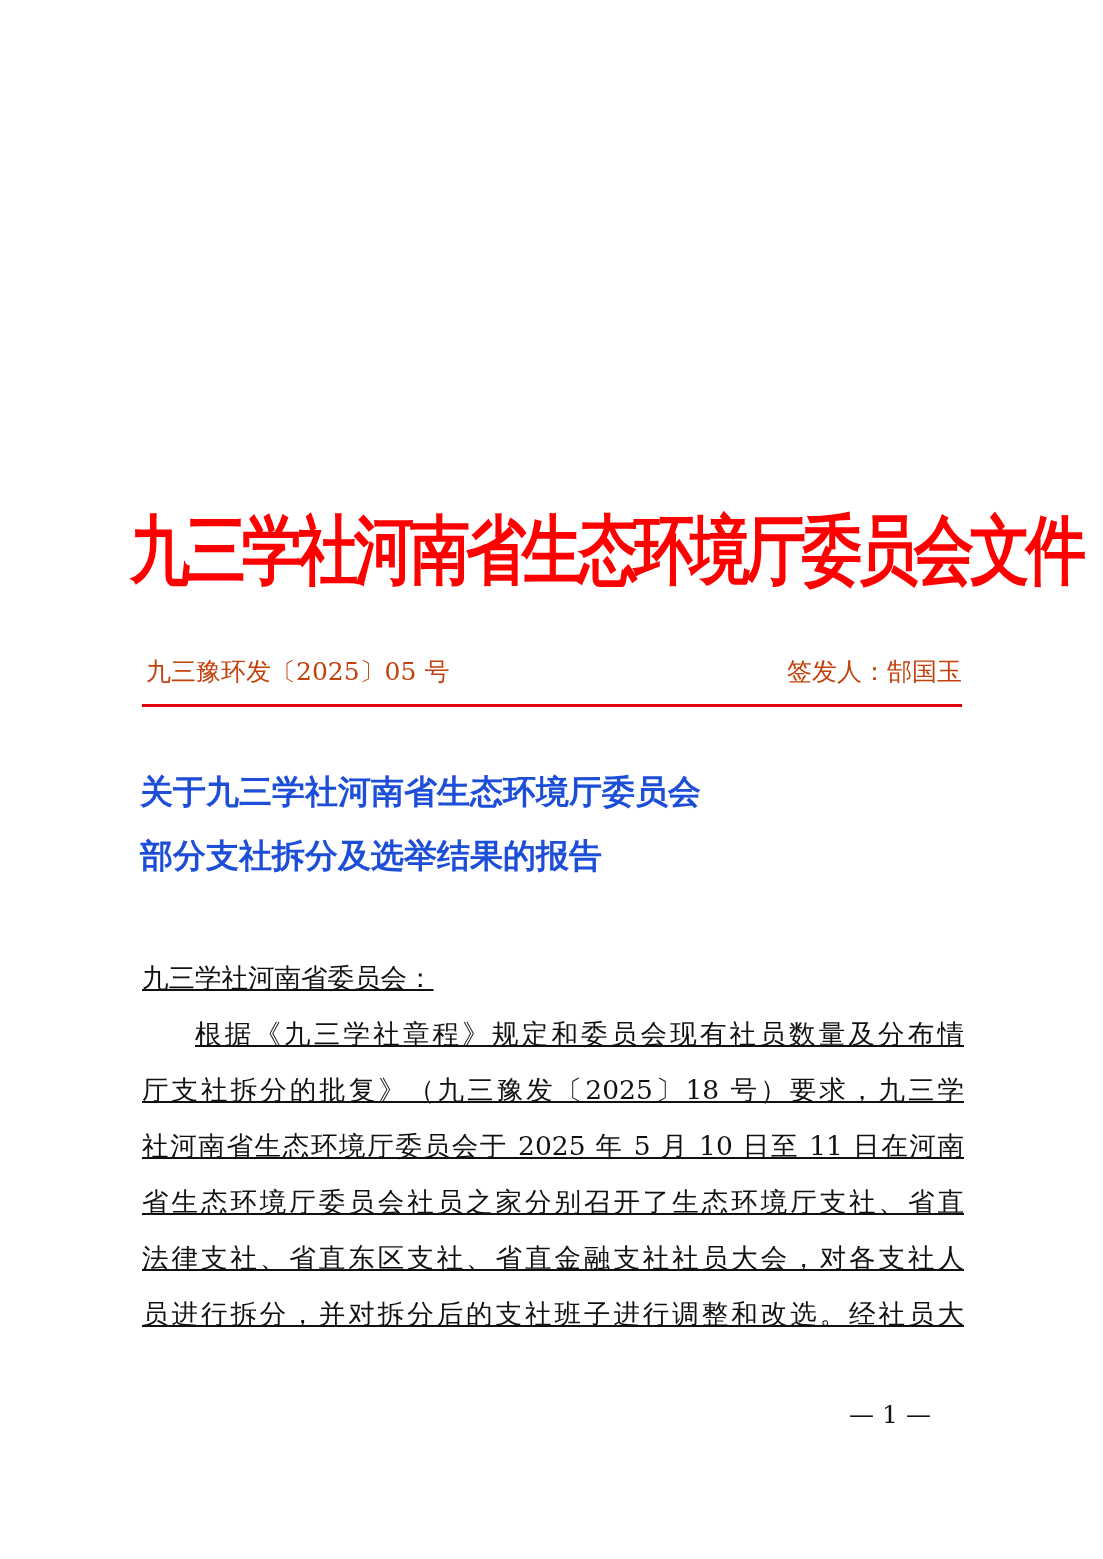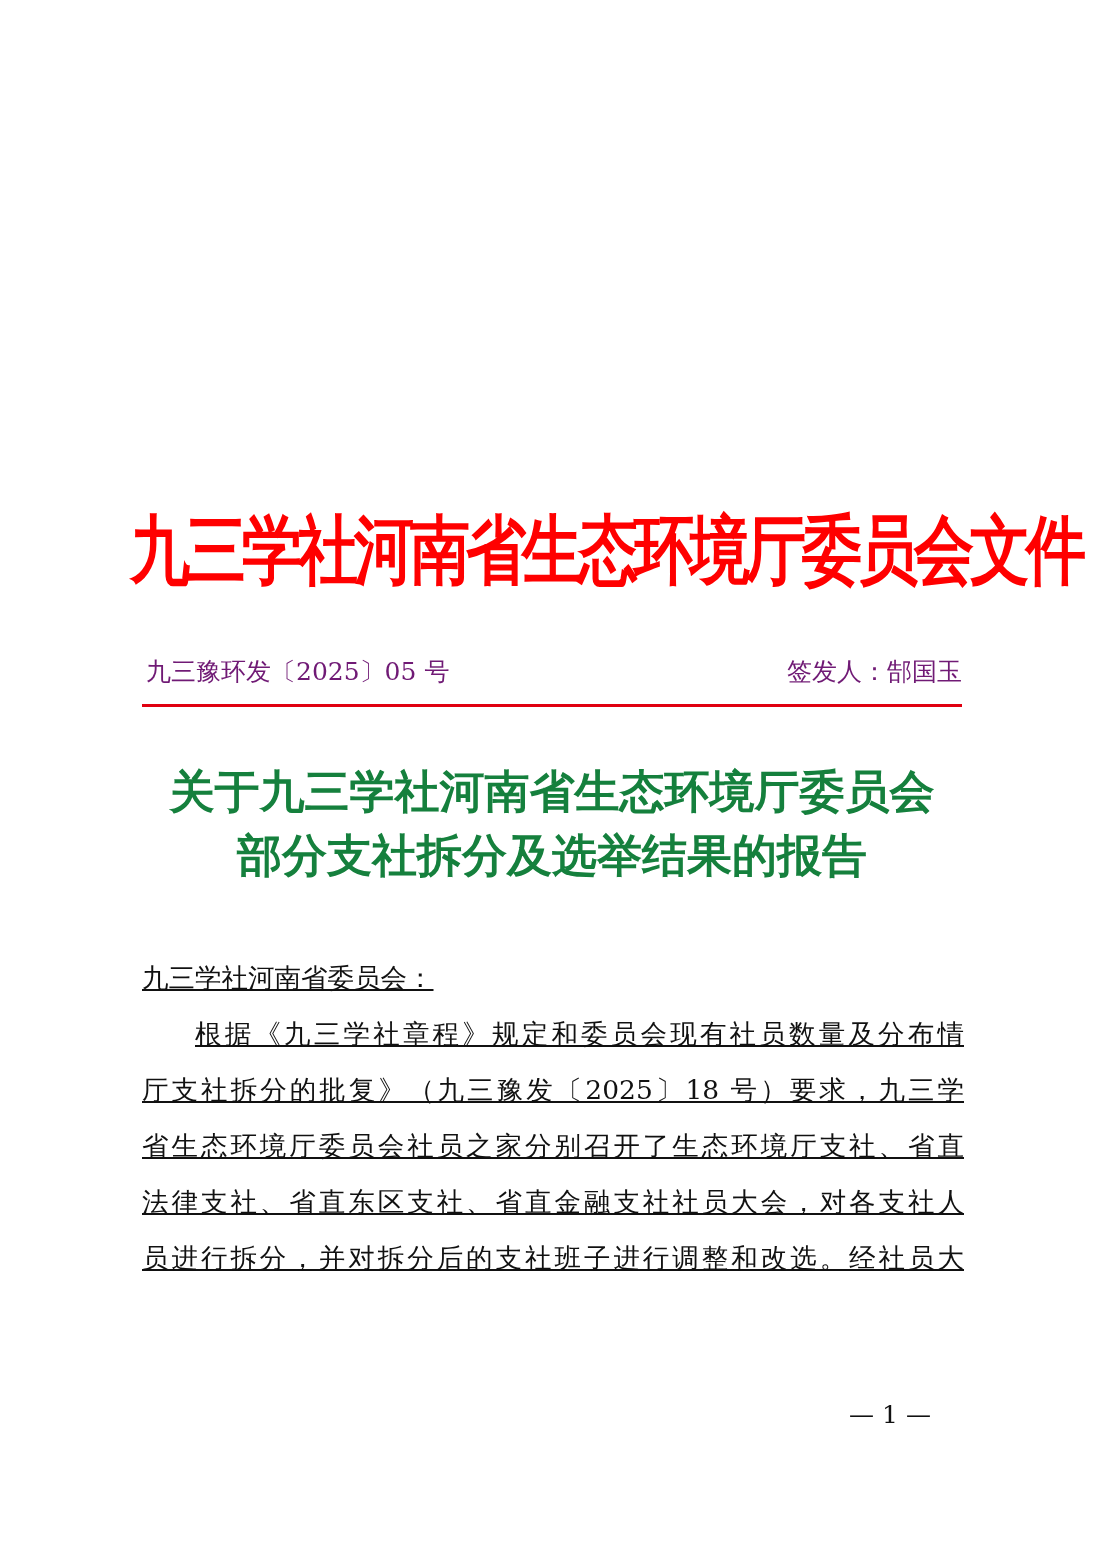--- a/index.html
+++ b/index.html
@@ -7,31 +7,31 @@
   .page { position: absolute; left: 0; top: 8px; width: 1103px; height: 1559px; background: #fff; }
   .masthead {
     position: absolute; left: 130px; top: 497px; width: 850px; height: 90px;
     color: #ff0000; font-family: "DejaVu Serif", serif; font-weight: bold;
     font-size: 60px; line-height: 90px; text-align: center; letter-spacing: -4px;
     transform: scaleY(1.25); transform-origin: center;
     white-space: nowrap;
   }
   .docline {
     position: absolute; left: 146px; top: 643px; width: 816px; height: 40px;
-    font-family: "DejaVu Serif", serif; font-size: 25px; color: #701a75;
+    font-family: "DejaVu Serif", serif; font-size: 25px; color: #c2410c;
     display: flex; justify-content: space-between; align-items: center;
   }
   .rule {
     position: absolute; left: 142px; top: 696px; width: 820px; height: 3px;
     background: #e00010;
   }
   .title {
     position: absolute; left: 140px; top: 752px; width: 824px;
-    font-family: "DejaVu Serif", serif; font-weight: bold; font-size: 45px;
-    color: #15803d; text-align: center; line-height: 64px;
+    font-family: "DejaVu Serif", serif; font-weight: bold; font-size: 33px;
+    color: #1d4ed8; text-align: left; line-height: 64px;
   }
   .body {
     position: absolute; left: 142px; top: 942px; width: 822px;
     font-family: "DejaVu Serif", serif; font-size: 26.5px; color: #111;
     line-height: 56px;
     text-decoration: underline;
   }
   .body p { margin: 0; }
   .salutation { }
   .pagenum {
@@ -55,20 +55,21 @@
   <div class="title">
     <div>关于九三学社河南省生态环境厅委员会</div>
     <div>部分支社拆分及选举结果的报告</div>
   </div>
 
   <div class="body">
     <p class="salutation">九三学社河南省委员会：</p>
     <div class="para-block">
       <span class="ln" style="display:block;padding-left:2em;text-align:justify;text-align-last:justify;">根据《九三学社章程》规定和委员会现有社员数量及分布情</span>
       <span class="ln" style="display:block;text-align:justify;text-align-last:justify;">厅支社拆分的批复》（九三豫发〔2025〕18 号）要求，九三学</span>
+      <span class="ln" style="display:block;text-align:justify;text-align-last:justify;">社河南省生态环境厅委员会于 2025 年 5 月 10 日至 11 日在河南</span>
       <span class="ln" style="display:block;text-align:justify;text-align-last:justify;">省生态环境厅委员会社员之家分别召开了生态环境厅支社、省直</span>
       <span class="ln" style="display:block;text-align:justify;text-align-last:justify;">法律支社、省直东区支社、省直金融支社社员大会，对各支社人</span>
       <span class="ln" style="display:block;text-align:justify;text-align-last:justify;">员进行拆分，并对拆分后的支社班子进行调整和改选。经社员大</span>
     </div>
   </div>
 
   <div class="pagenum">— 1 —</div>
 </div>
 
 </body></html>

